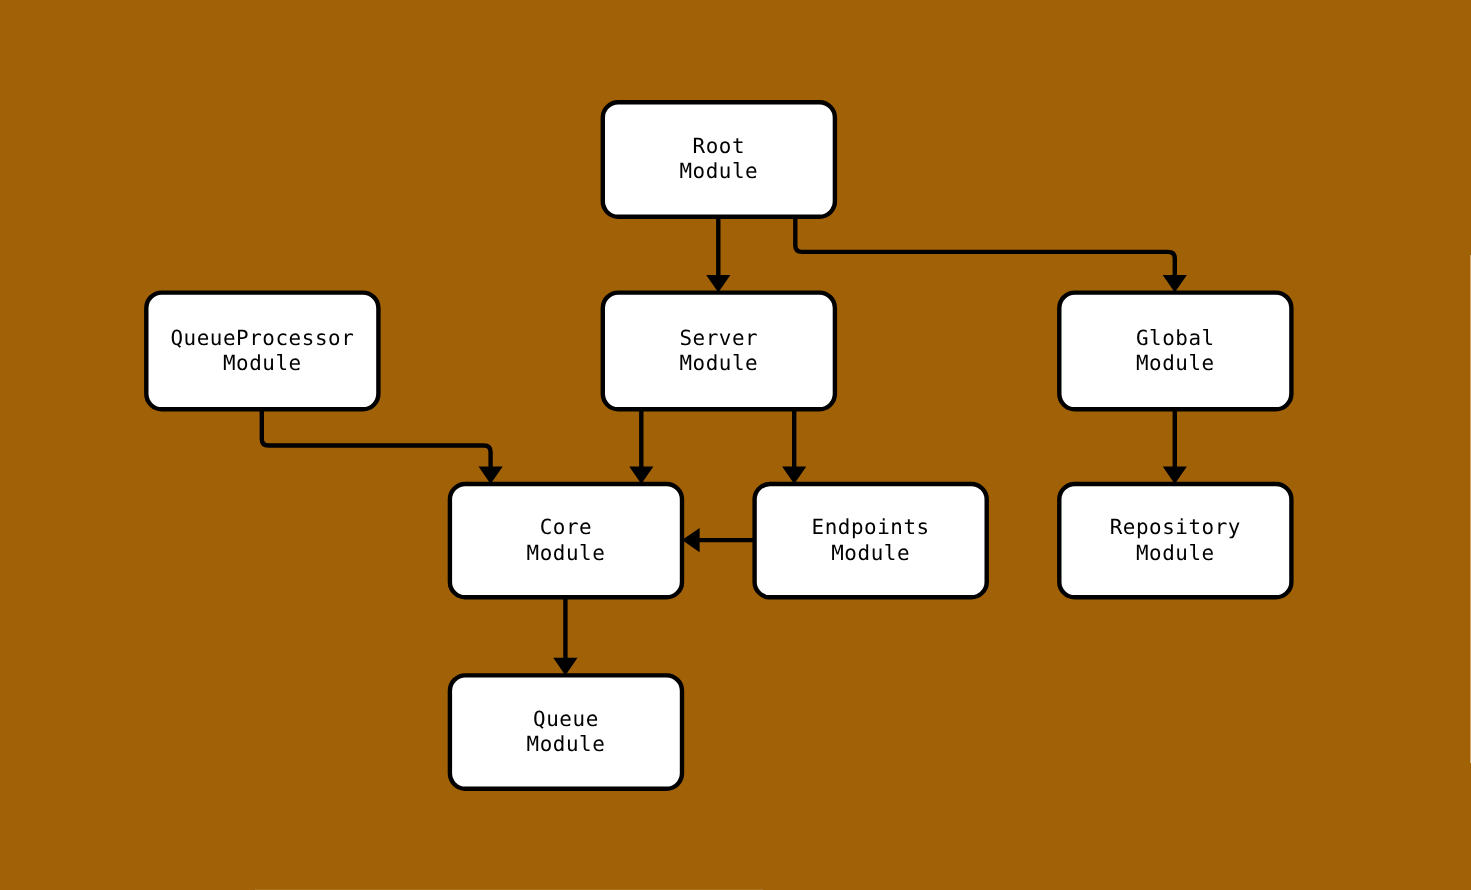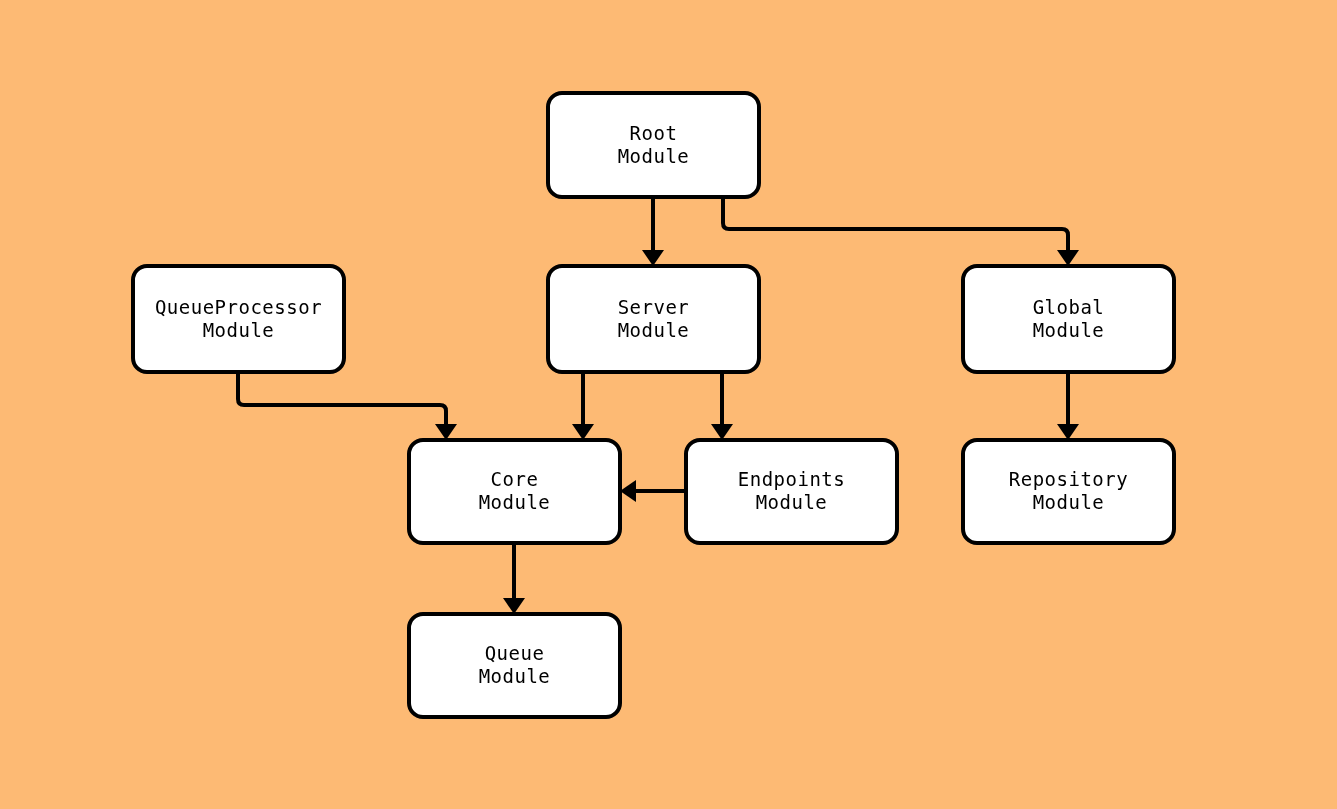--- a/index.html
+++ b/index.html
@@ -11,21 +11,21 @@
   body {
     width: 1337px;
     height: 809px;
     overflow: hidden;
     font-family: "DejaVu Sans Mono", "Liberation Mono", monospace;
   }
   #diagram-root {
     position: relative;
     width: 1337px;
     height: 809px;
-    background: #fdba74;
+    background: #a16207;
   }
   svg#diagram-svg {
     display: block;
     width: 1337px;
     height: 809px;
   }
   .node-box {
     fill: #ffffff;
     stroke: #000000;
     stroke-width: 4;

